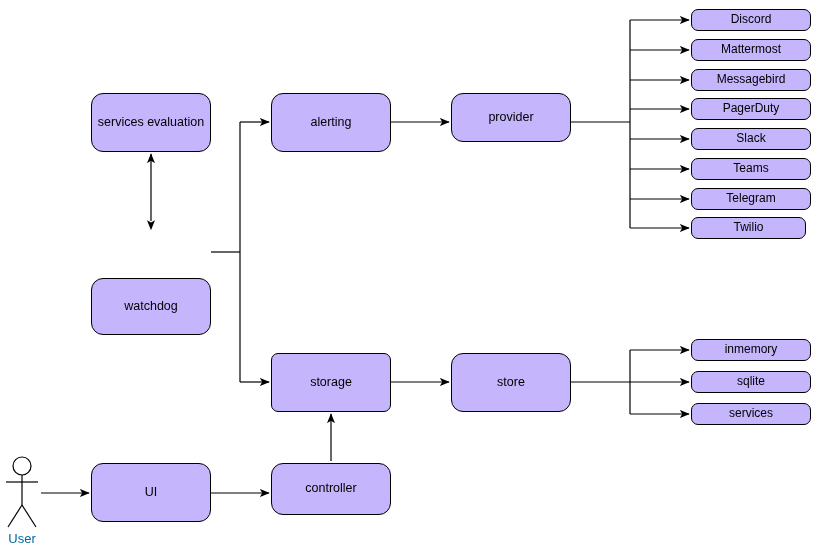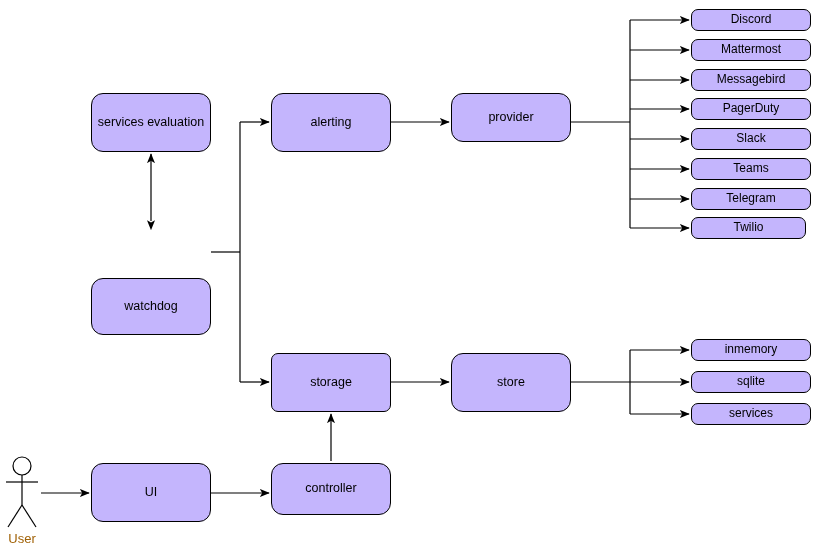--- a/index.html
+++ b/index.html
@@ -39,21 +39,21 @@
     border-radius: 12px;
     font-size: 12.5px;
   }
   .node.leaf {
     border-radius: 7px;
     font-size: 12px;
   }
   .actor-label {
     position: absolute;
     font-size: 13px;
-    color: #a16207;
+    color: #0369a1;
     text-align: center;
     white-space: nowrap;
   }
 </style>
 </head>
 <body>
 
 <div id="canvas">
 
   <svg id="wires" viewBox="0 0 822 554" width="822" height="554" xmlns="http://www.w3.org/2000/svg">

